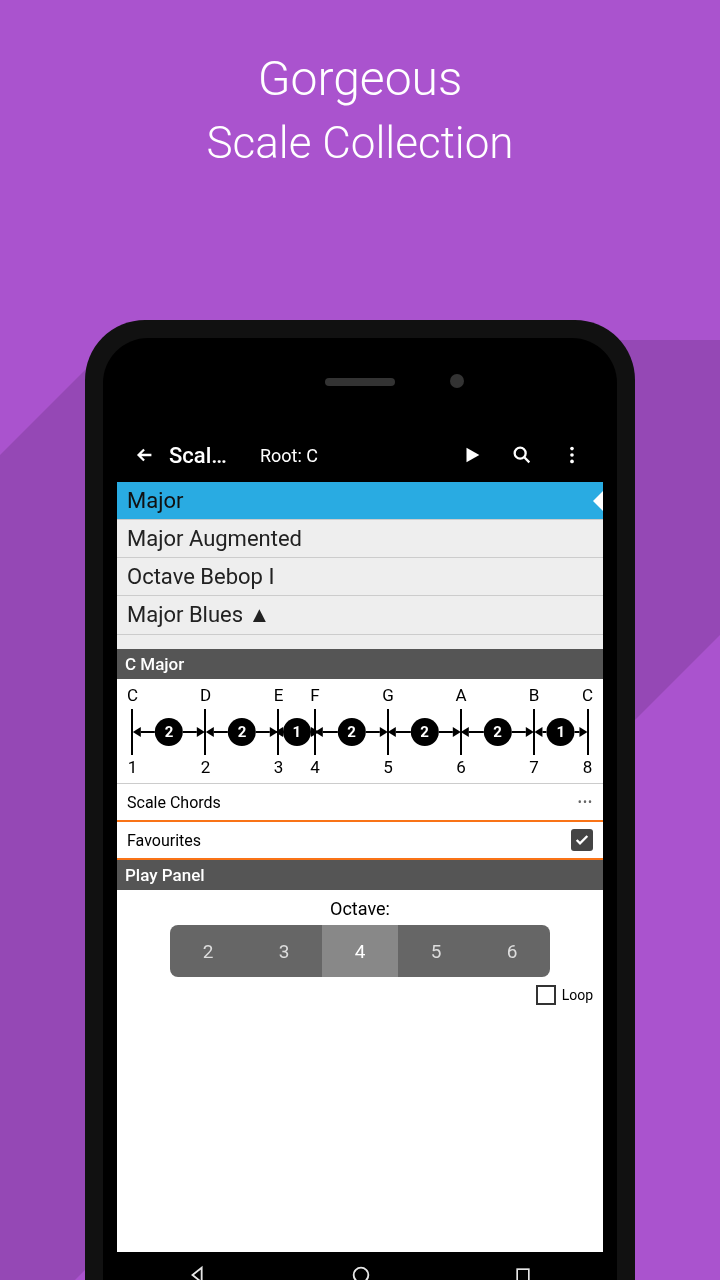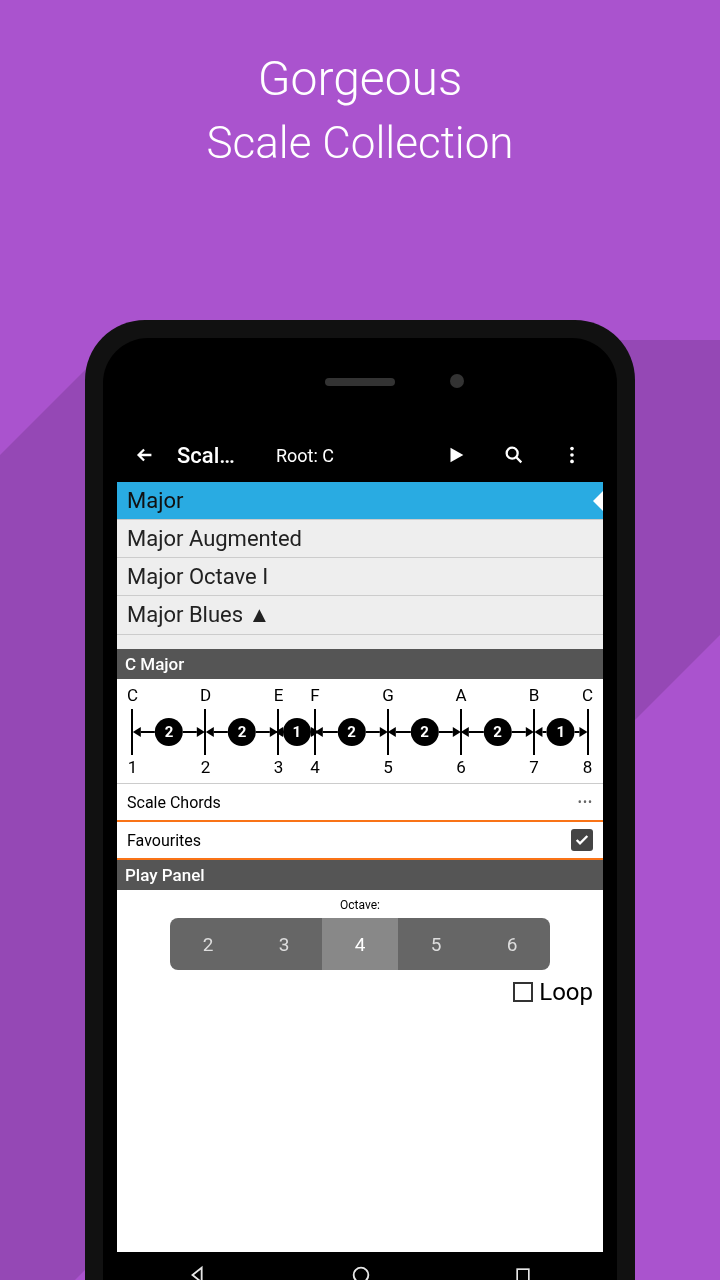--- a/index.html
+++ b/index.html
@@ -86,21 +86,21 @@
     display: flex;
     flex-direction: column;
   }
   .action-bar {
     background: #000;
     color: #fff;
     height: 54px;
     display: flex;
     align-items: center;
     padding: 0 8px;
-    gap: 12px;
+    gap: 4px;
   }
   .ab-back {
     width: 40px;
     display: flex;
     align-items: center;
     justify-content: center;
   }
   .ab-title {
     font-size: 22px;
     font-weight: 500;
@@ -233,21 +233,21 @@
     background: #444;
     border-radius: 3px;
     display: flex;
     align-items: center;
     justify-content: center;
   }
   .octave-area {
     padding: 8px 0 4px 0;
     text-align: center;
   }
-  .octave-label { font-size: 12px; margin-bottom: 6px; }
+  .octave-label { font-size: 18px; margin-bottom: 6px; }
   .octave-seg {
     display: inline-flex;
     border-radius: 8px;
     overflow: hidden;
     margin: 0 30px;
   }
   .octave-seg .seg {
     width: 76px;
     height: 52px;
     background: #666;
@@ -257,21 +257,21 @@
     justify-content: center;
     font-size: 19px;
   }
   .octave-seg .seg.selected { background: #888; color: #fff; }
   .loop-row {
     display: flex;
     justify-content: flex-end;
     align-items: center;
     padding: 4px 10px;
     gap: 6px;
-    font-size: 24px;
+    font-size: 14px;
   }
   .loop-check {
     width: 20px; height: 20px;
     border: 2px solid #333;
   }
   .nav-bar {
     background: #000;
     height: 50px;
     display: flex;
     align-items: center;
@@ -321,21 +321,21 @@
               <circle cx="12" cy="5" r="2"></circle>
               <circle cx="12" cy="12" r="2"></circle>
               <circle cx="12" cy="19" r="2"></circle>
             </svg>
         </div>
       </div>
 
       <div class="scale-list" id="scale-list">
           <div class="scale-item selected">Major</div>
           <div class="scale-item">Major Augmented</div>
-          <div class="scale-item">Major Octave I</div>
+          <div class="scale-item">Octave Bebop I</div>
           <div class="scale-item">Major Blues ▲</div>
         </div>
       <div class="partial-item"></div>
 
       <div class="section-header">C Major</div>
 
       <div class="scale-diagram">
         <div class="note-row" id="note-row">
             <span style="left: 2%;">C</span>
             <span style="left: 17.4%;">D</span>

